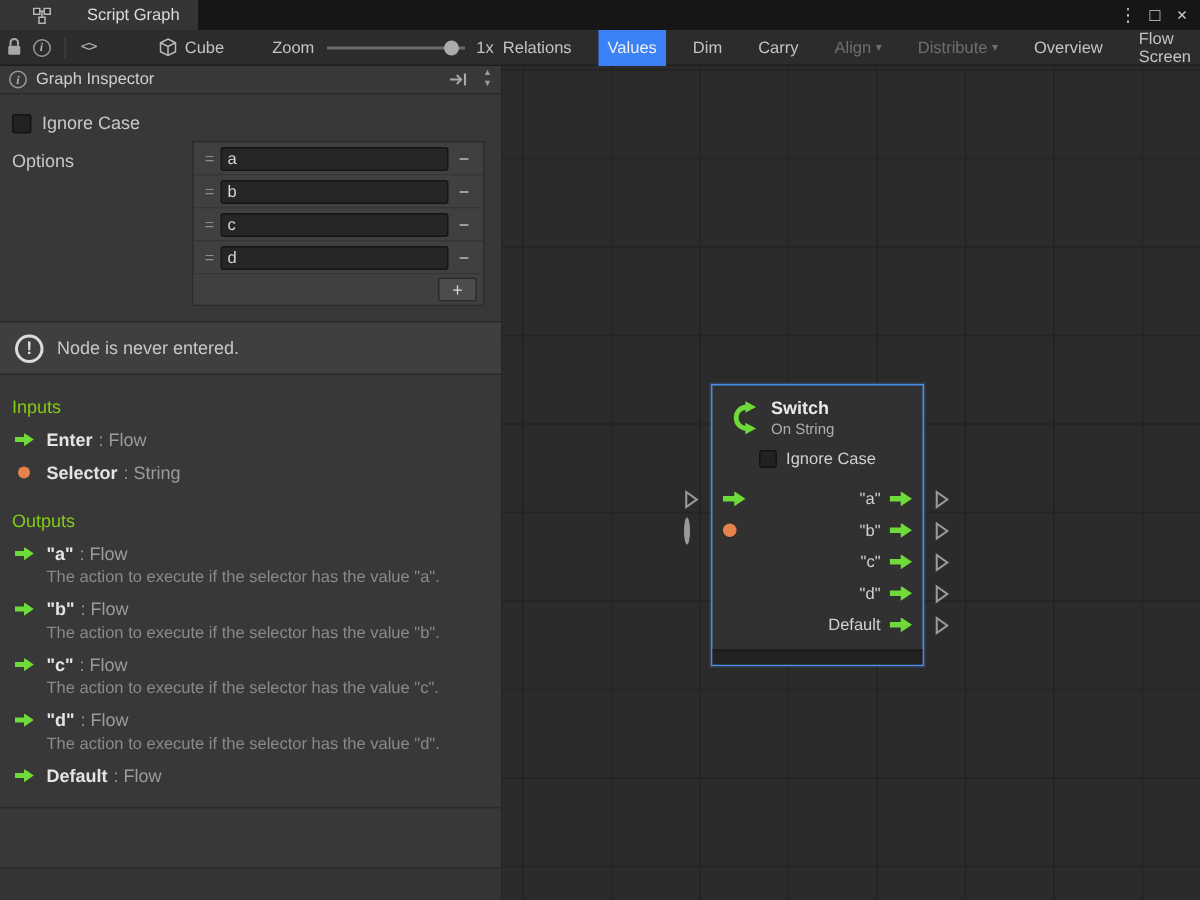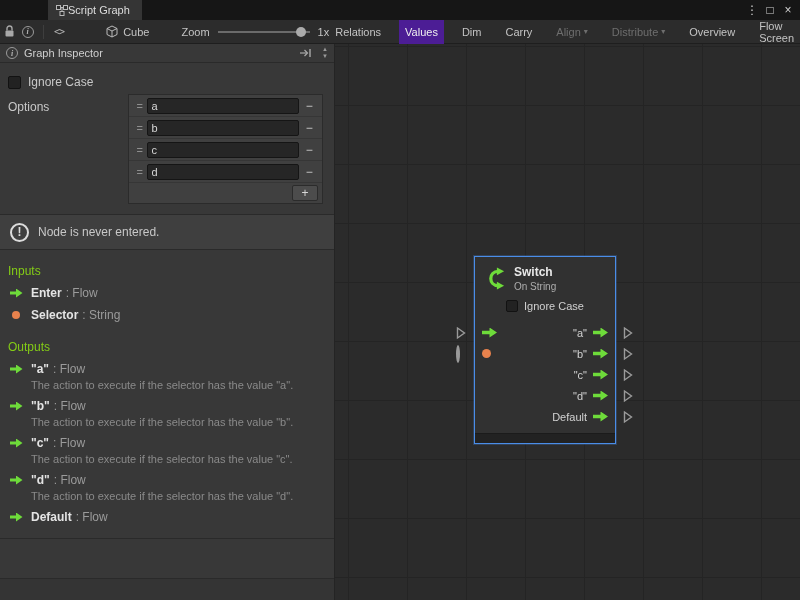--- a/index.html
+++ b/index.html
@@ -7,22 +7,22 @@
   body {
     font-family:"Liberation Sans", sans-serif;
     font-size:12px; color:#C8C8C8; background:#383838;
     position:relative;
   }
   svg { display:block; }
 
   
   .titlebar { position:absolute; left:0; top:0; width:800px; height:20px;
     background:#161616; display:flex; align-items:stretch; }
-  .tab { display:flex; align-items:center; gap:0; padding:0 12px 0 8px;
-    background:#353535; color:#DDD; font-size:11px;margin-left:48px; }
+  .tab { display:flex; align-items:center; gap:24px; padding:0 12px 0 22px;
+    background:#353535; color:#DDD; font-size:11px; }
   .win-controls { margin-left:auto; display:flex; align-items:center; gap:2px; padding-right:4px; }
   .win-btn { width:16px; height:16px; display:flex; align-items:center; justify-content:center;
     color:#CFCFCF; font-size:12px; cursor:default; }
 
   
   .toolbar { position:absolute; left:0; top:20px; width:800px; height:24px;
     background:#2C2C2C; border-bottom:1px solid #1E1E1E;
     display:flex; align-items:center; font-size:11px; color:#C4C4C4; }
   .tool-icon { width:22px; height:24px; display:flex; align-items:center; justify-content:center; }
   .circle-i { width:12px; height:12px; border:1px solid #9A9A9A; border-radius:50%;
@@ -30,21 +30,21 @@
     font-family:"Liberation Serif", serif; font-style:italic; }
   .code-glyph { color:#B5B5B5; font-family:"DejaVu Sans Mono", monospace; font-size:10px; letter-spacing:-1px; }
   .tb-sep { width:1px; height:14px; background:#3E3E3E; margin:0 6px; }
   .target-chip { display:flex; align-items:center; gap:5px; margin-left:32px; padding:0 6px; height:24px; }
   .zoom-group { display:flex; align-items:center; gap:8px; margin-left:26px; }
   .slider { position:relative; width:92px; height:10px; }
   .slider-track { position:absolute; left:0; top:4px; width:100%; height:2px; background:#6B6B6B; }
   .slider-handle { position:absolute; left:78px; top:0; width:10px; height:10px; border-radius:50%; background:#ABABAB; }
   .tb-buttons { margin-left:auto; display:flex; align-items:stretch; height:24px;gap:12px; }
   .tb-btn { display:flex; align-items:center; gap:3px; padding:0 6px; color:#C4C4C4; cursor:default; }
-  .tb-btn.active { background:#4c1d95; color:#EFEFEF; }
+  .tb-btn.active { background:#3b82f6; color:#EFEFEF; }
   .tb-btn.disabled { color:#6E6E6E; }
   .caret { font-size:8px; }
 
   
   .inspector { position:absolute; left:0; top:44px; width:335px; height:556px;
     background:#383838; border-right:1px solid #242424; }
   .insp-header { height:19px; display:flex; align-items:center; gap:6px; padding:0 2px 0 6px;
     border-bottom:1px solid #2A2A2A; font-size:11px; color:#CFCFCF; }
   .insp-header .spacer { flex:1; }
   .spin-stack { display:flex; flex-direction:column; width:14px; align-items:center; line-height:7px; }

